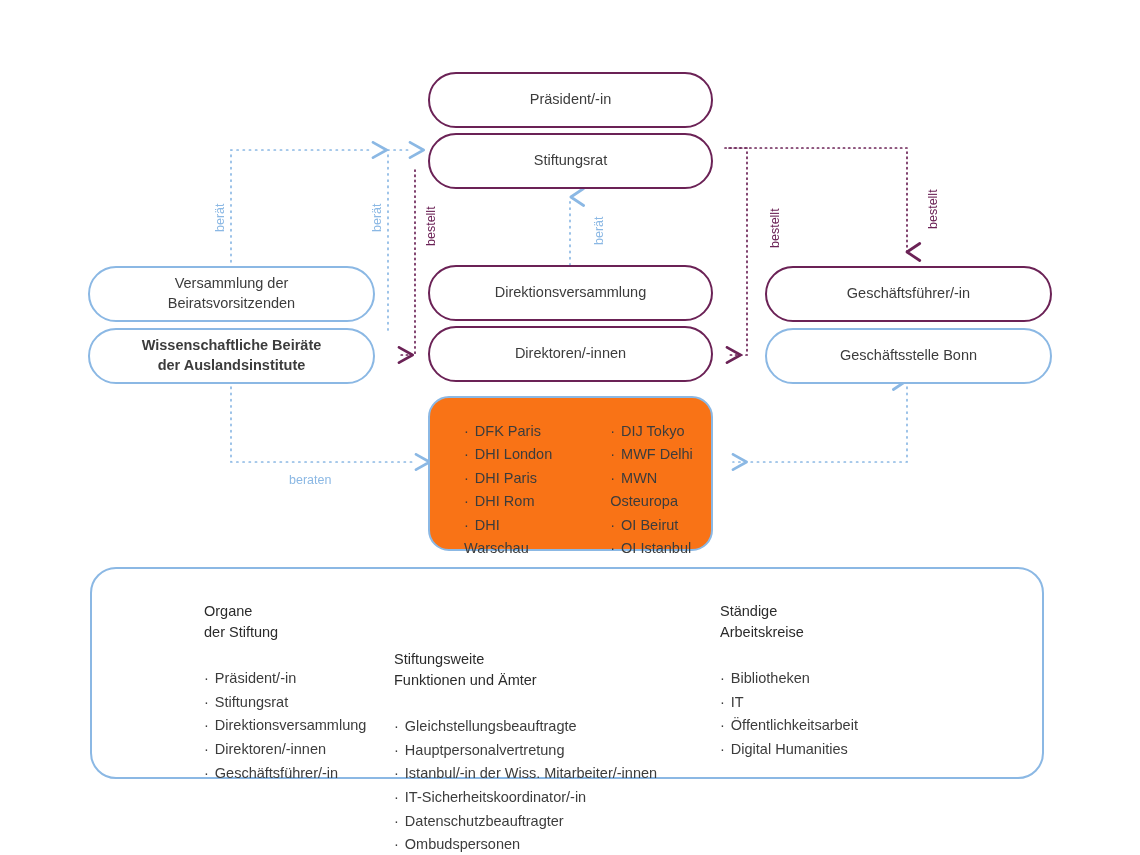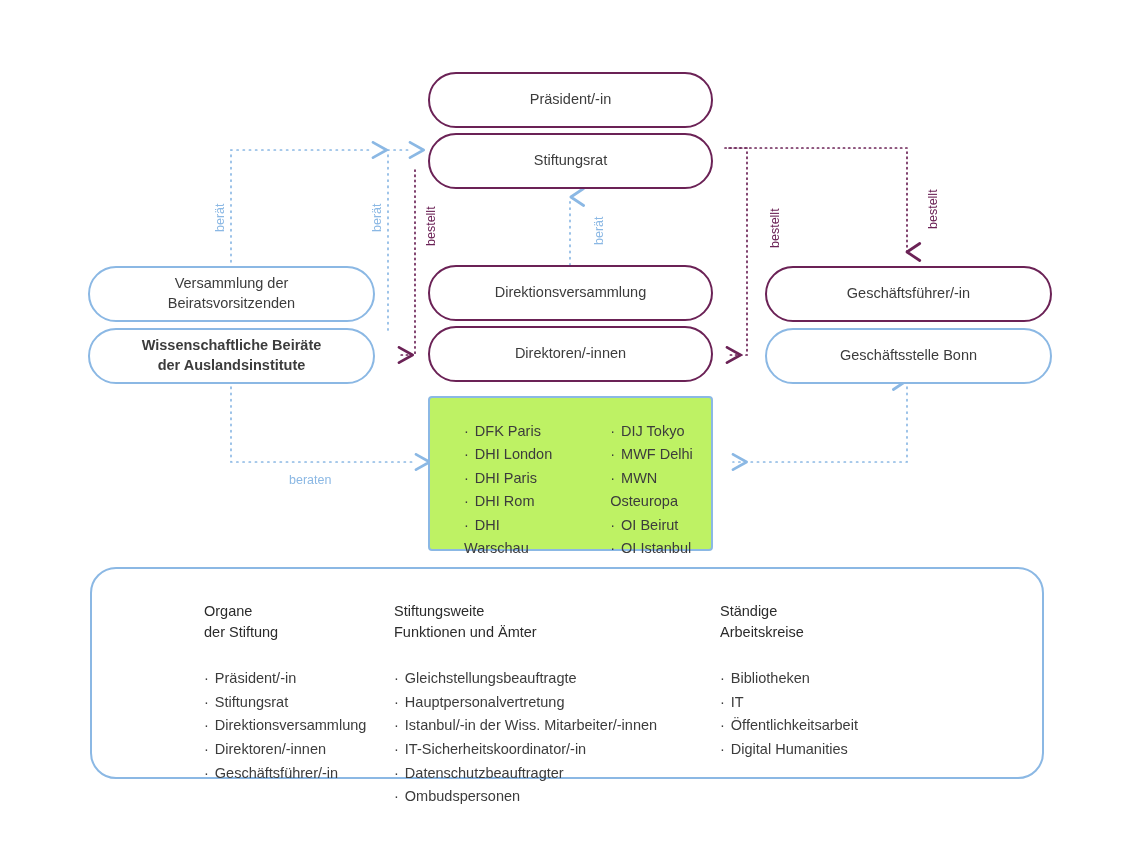--- a/index.html
+++ b/index.html
@@ -47,22 +47,22 @@
     border-radius: 40px;
   }
   .node-label {
     white-space: pre-line;
   }
   
   #institutes {
     position: absolute;
     box-sizing: border-box;
     border: 2.2px solid #8bb8e4;
-    border-radius: 4px;
-    background: #bef264;
+    border-radius: 21px;
+    background: #f97316;
     display: flex;
     padding: 22px 0 22px 34px;
   }
   #institutes ul {
     list-style: none;
     margin: 0;
     padding: 0;
     font-size: 14.5px;
     color: #3c3c3c;
     line-height: 1.62;
@@ -232,21 +232,21 @@
 der Stiftung</h3>
       <ul>
         <li>Präsident/-in</li>
         <li>Stiftungsrat</li>
         <li>Direktionsversammlung</li>
         <li>Direktoren/-innen</li>
         <li>Geschäftsführer/-in</li>
       </ul>
     </div>
 
-    <div class="panel-col" style="padding:32px 0 0 22px; width:320px;">
+    <div class="panel-col" style="padding:32px 0 0 22px; width:320px;margin-top:48px;">
       <h3>Stiftungsweite
 Funktionen und Ämter</h3>
       <ul>
         <li>Gleichstellungsbeauftragte</li>
         <li>Hauptpersonalvertretung</li>
         <li>Istanbul/-in der Wiss. Mitarbeiter/-innen</li>
         <li>IT-Sicherheitskoordinator/-in</li>
         <li>Datenschutzbeauftragter</li>
         <li>Ombudspersonen</li>
       </ul>

